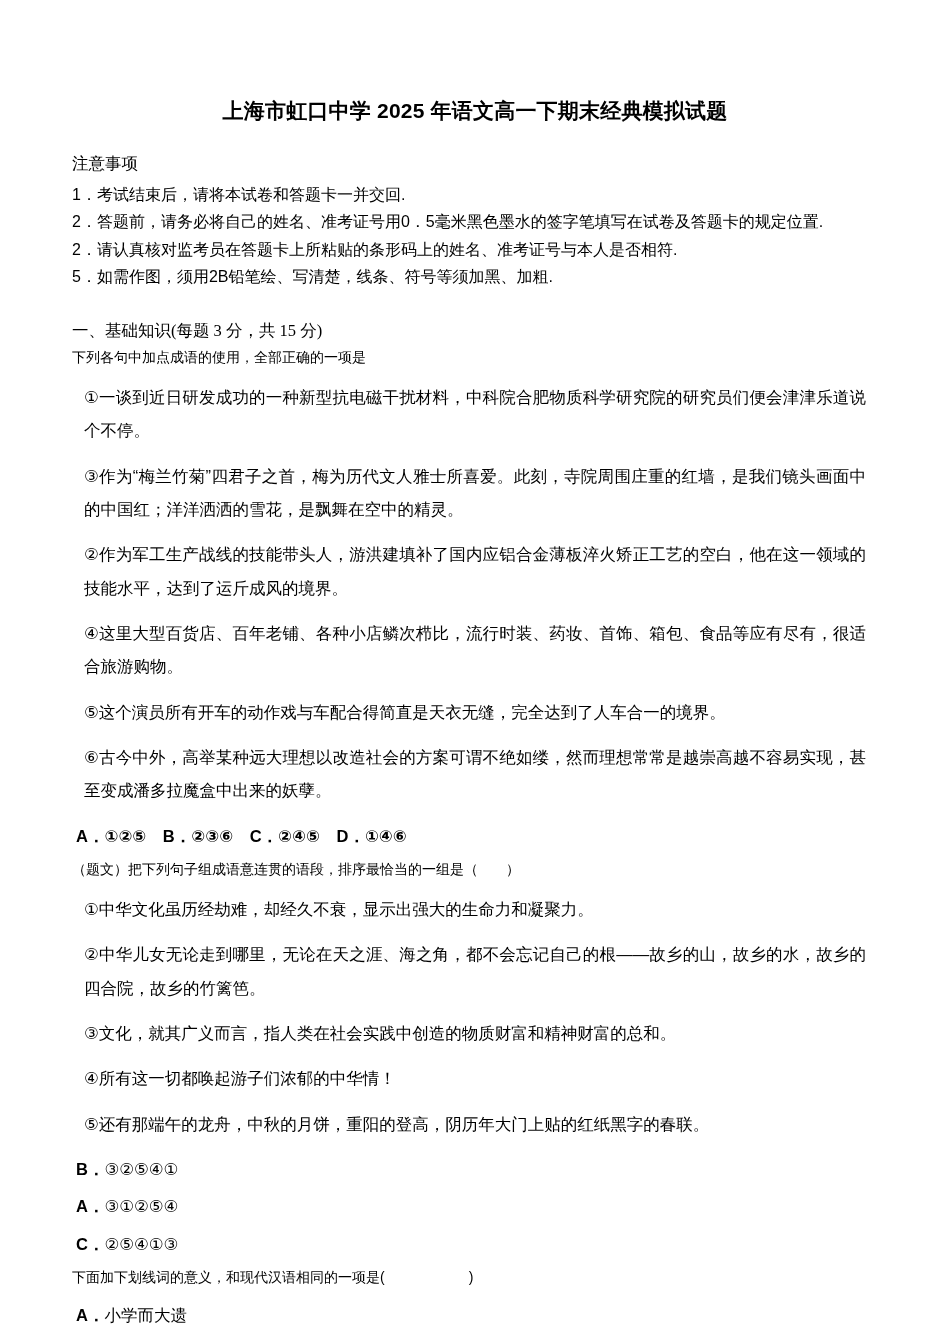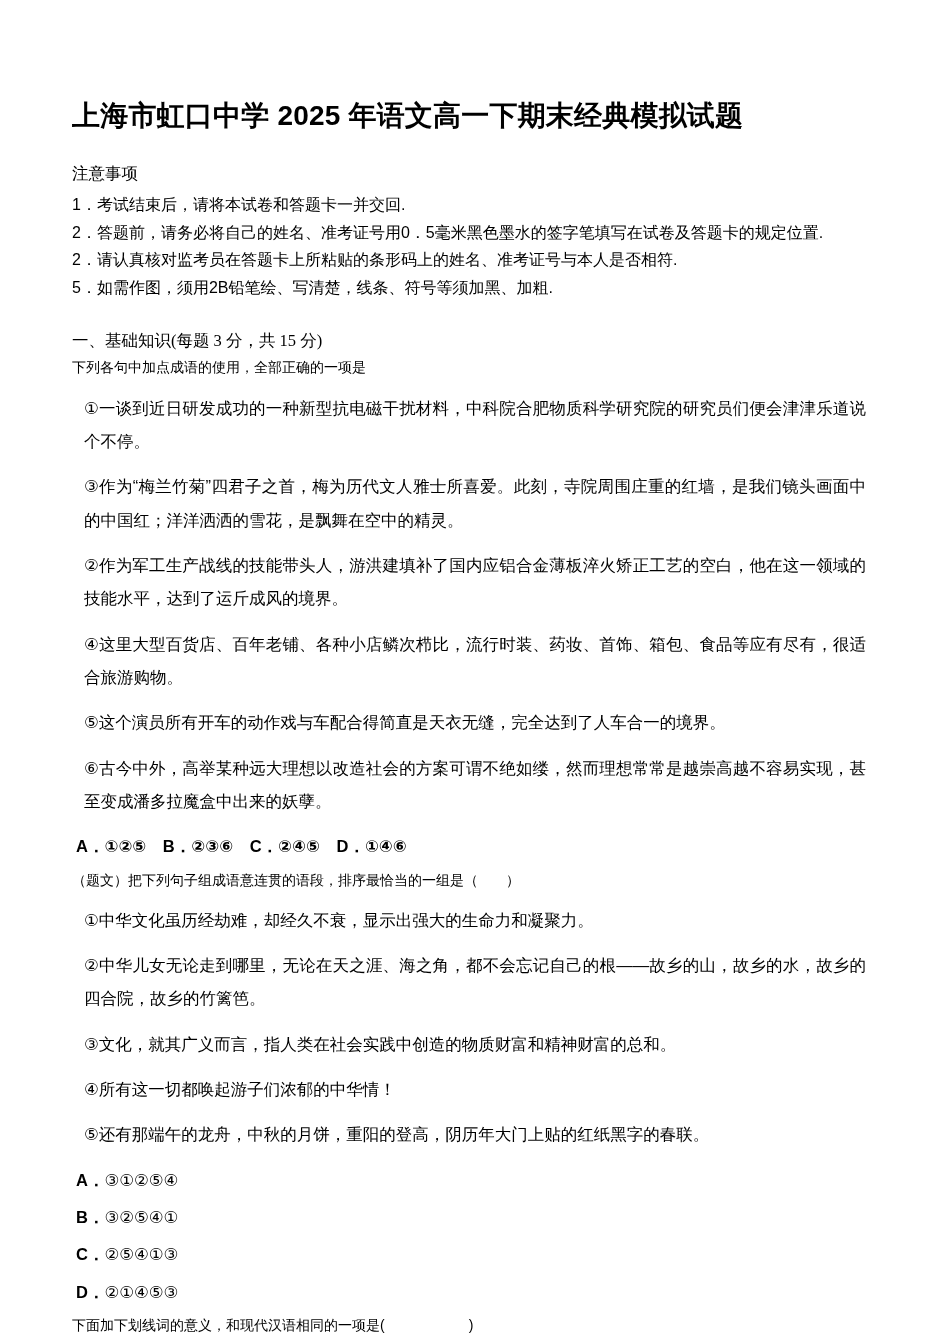--- a/index.html
+++ b/index.html
@@ -16,21 +16,22 @@
   .page {
     width: 950px;
     min-height: 1344px;
     box-sizing: border-box;
     padding: 95px 72px 40px 72px;
     background: #ffffff;
   }
   .doc-title {
     font-family: "Liberation Sans", "DejaVu Sans", sans-serif;
     font-weight: bold;
-    font-size: 28px;
+    font-size: 21px;
+    text-align: center;
     letter-spacing: 0.2px;
     margin: 0 0 22px 0;
     line-height: 1.5;
   }
   .notice-heading {
     font-size: 16.5px;
     font-family: "Liberation Sans", "DejaVu Sans", sans-serif;
     margin: 8px 0 4px 0;
     line-height: 1.7;
   }
@@ -105,30 +106,27 @@
 
   <div class="q-lead">（题文）把下列句子组成语意连贯的语段，排序最恰当的一组是（　　）</div>
 
   <p class="para">①中华文化虽历经劫难，却经久不衰，显示出强大的生命力和凝聚力。</p>
   <p class="para">②中华儿女无论走到哪里，无论在天之涯、海之角，都不会忘记自己的根——故乡的山，故乡的水，故乡的四合院，故乡的竹篱笆。</p>
   <p class="para">③文化，就其广义而言，指人类在社会实践中创造的物质财富和精神财富的总和。</p>
   <p class="para">④所有这一切都唤起游子们浓郁的中华情！</p>
   <p class="para">⑤还有那端午的龙舟，中秋的月饼，重阳的登高，阴历年大门上贴的红纸黑字的春联。</p>
 
   <p class="opt-line">
+    <span>B．</span><span class="opt-text">③②⑤④①</span>
+  </p>
+  <p class="opt-line">
     <span>A．</span><span class="opt-text">③①②⑤④</span>
   </p>
   <p class="opt-line">
-    <span>B．</span><span class="opt-text">③②⑤④①</span>
-  </p>
-  <p class="opt-line">
     <span>C．</span><span class="opt-text">②⑤④①③</span>
-  </p>
-  <p class="opt-line">
-    <span>D．</span><span class="opt-text">②①④⑤③</span>
   </p>
 
   <div class="q-lead">下面加下划线词的意义，和现代汉语相同的一项是(　　　　　　)</div>
 
   <p class="opt-line">
     <span>A．</span><span class="opt-text">小学而大遗</span>
   </p>
   <p class="opt-line">
     <span>B．</span><span class="opt-text">然而成败异变</span>
   </p>

